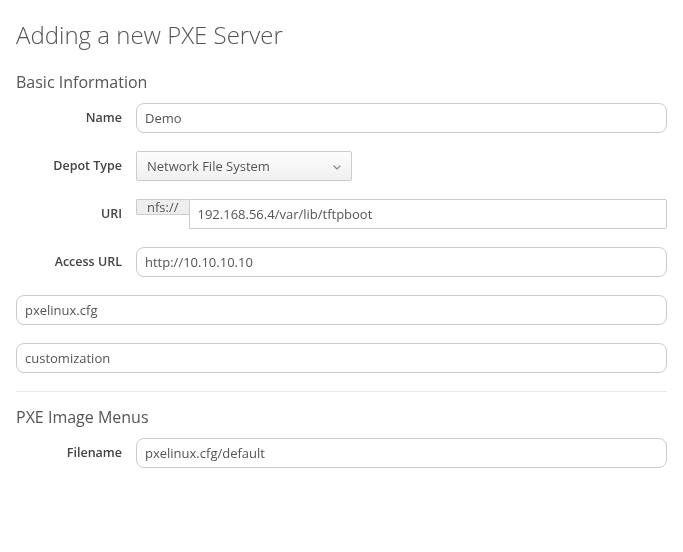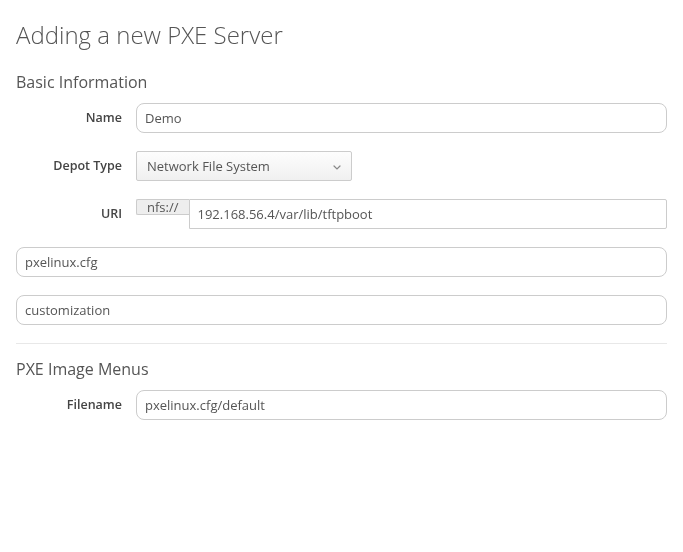--- a/index.html
+++ b/index.html
@@ -148,20 +148,26 @@
   <div class="form-row">
     <div class="form-label">URI</div>
     <div class="form-control-wrap">
       <div class="input-group">
         <div class="input-addon">nfs://</div>
         <input type="text" class="text-input" value="192.168.56.4/var/lib/tftpboot" style="">
       </div>
     </div>
   </div>
 
+  <div class="form-row">
+    <div class="form-label">Access URL</div>
+    <div class="form-control-wrap">
+      <input type="text" class="text-input" value="http://10.10.10.10" style="">
+    </div>
+  </div>
 
   <div class="form-row">
     <div class="form-control-wrap">
       <input type="text" class="text-input" value="pxelinux.cfg" style="">
     </div>
   </div>
 
 
   <div class="form-row">
     <div class="form-control-wrap">

